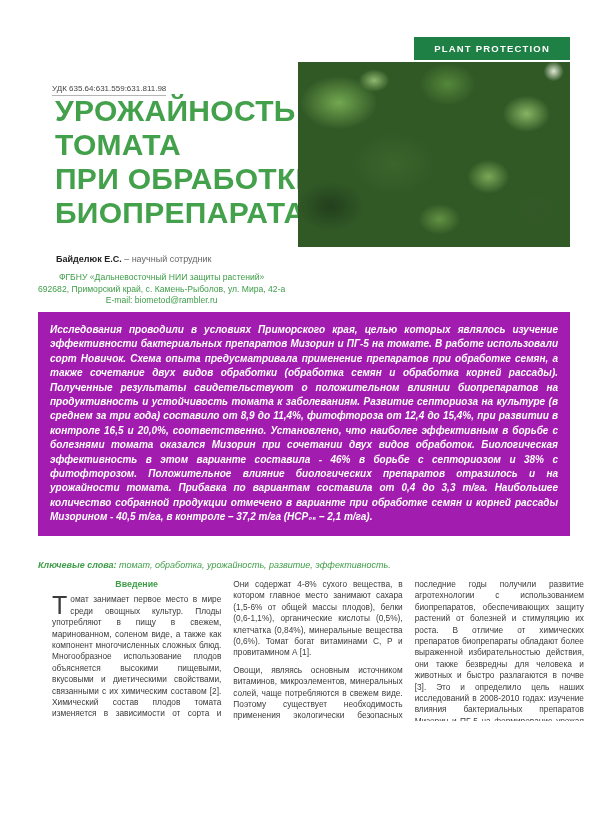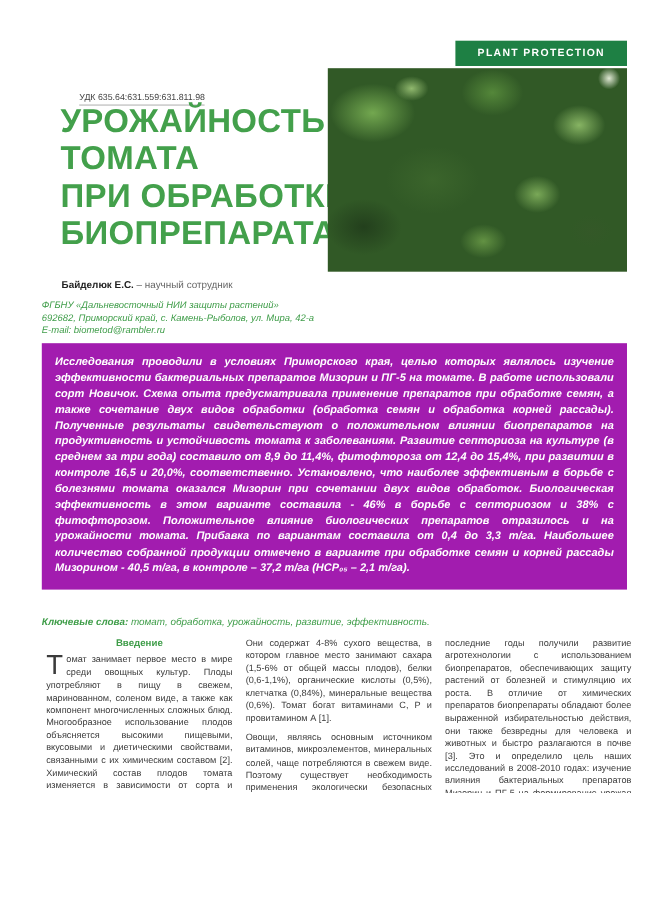--- a/index.html
+++ b/index.html
@@ -13,21 +13,21 @@
   }
 
   .banner {
     position: absolute; top: 37px; right: 38px;
     background: #1e8044; color: #ffffff;
     font-size: 9.5px; font-weight: bold; letter-spacing: 1.2px;
     padding: 6px 20px;
   }
 
   .udk {
-    position: absolute; top: 84px; left: 72px;
+    position: absolute; top: 84px; left: 52px;
     font-size: 8px; color: #444;
     border-bottom: 1px solid #b5b5b5; padding-bottom: 2px;
   }
 
   .title {
     position: absolute; top: 94px; left: 55px; width: 280px;
     margin: 0;
     font-size: 30px; line-height: 34px; font-weight: bold;
     color: #43a04b; white-space: pre-line; letter-spacing: 0.3px;
   }
@@ -50,42 +50,43 @@
   }
 
   .author {
     position: absolute; top: 254px; left: 56px;
     font-size: 9px; color: #666;
   }
   .author .name { font-weight: bold; color: #222; }
 
   .affiliation {
     position: absolute; top: 272px; left: 38px;
-    font-size: 8.6px; font-style: italic; color: #3f9d49;
+    font-size: 8.6px; color: #3f9d49;
     line-height: 11.6px;
+    text-align: center;
   }
 
   .abstract {
     position: absolute; top: 312px; left: 38px; width: 532px;
     min-height: 216px;
     background: #a21caf; color: #ffffff;
     font-size: 10px; font-weight: bold; font-style: italic;
     line-height: 14.4px; text-align: justify;
     padding: 11px 12px;
     hyphens: auto;
   }
 
   .keywords {
     position: absolute; top: 560px; left: 38px; width: 532px;
     font-size: 9px; font-style: italic; color: #3f9d49;
   }
   .keywords .kw-label { font-weight: bold; }
 
   .columns {
-    position: absolute; top: 579px; left: 42px; width: 532px;
+    position: absolute; top: 579px; left: 52px; width: 532px;
     display: flex; gap: 12px;
   }
   .col {
     flex: 1 1 0;
     font-size: 8.3px; line-height: 11.4px;
     text-align: justify; color: #3b3b3b;
     hyphens: auto;
   }
   .col p { margin: 0 0 6px 0; }
   .intro-heading {

